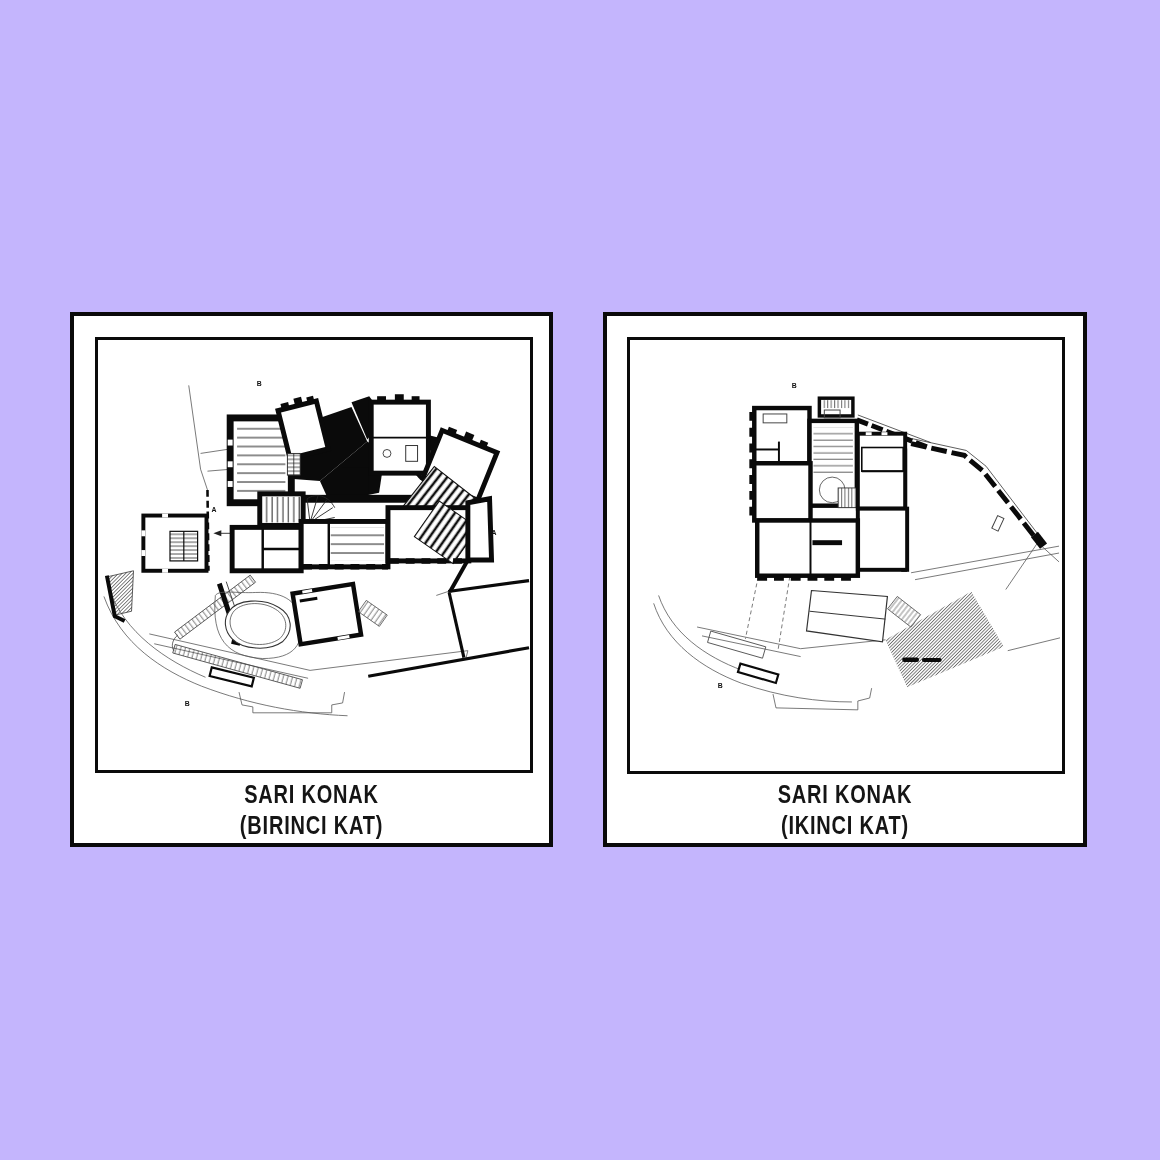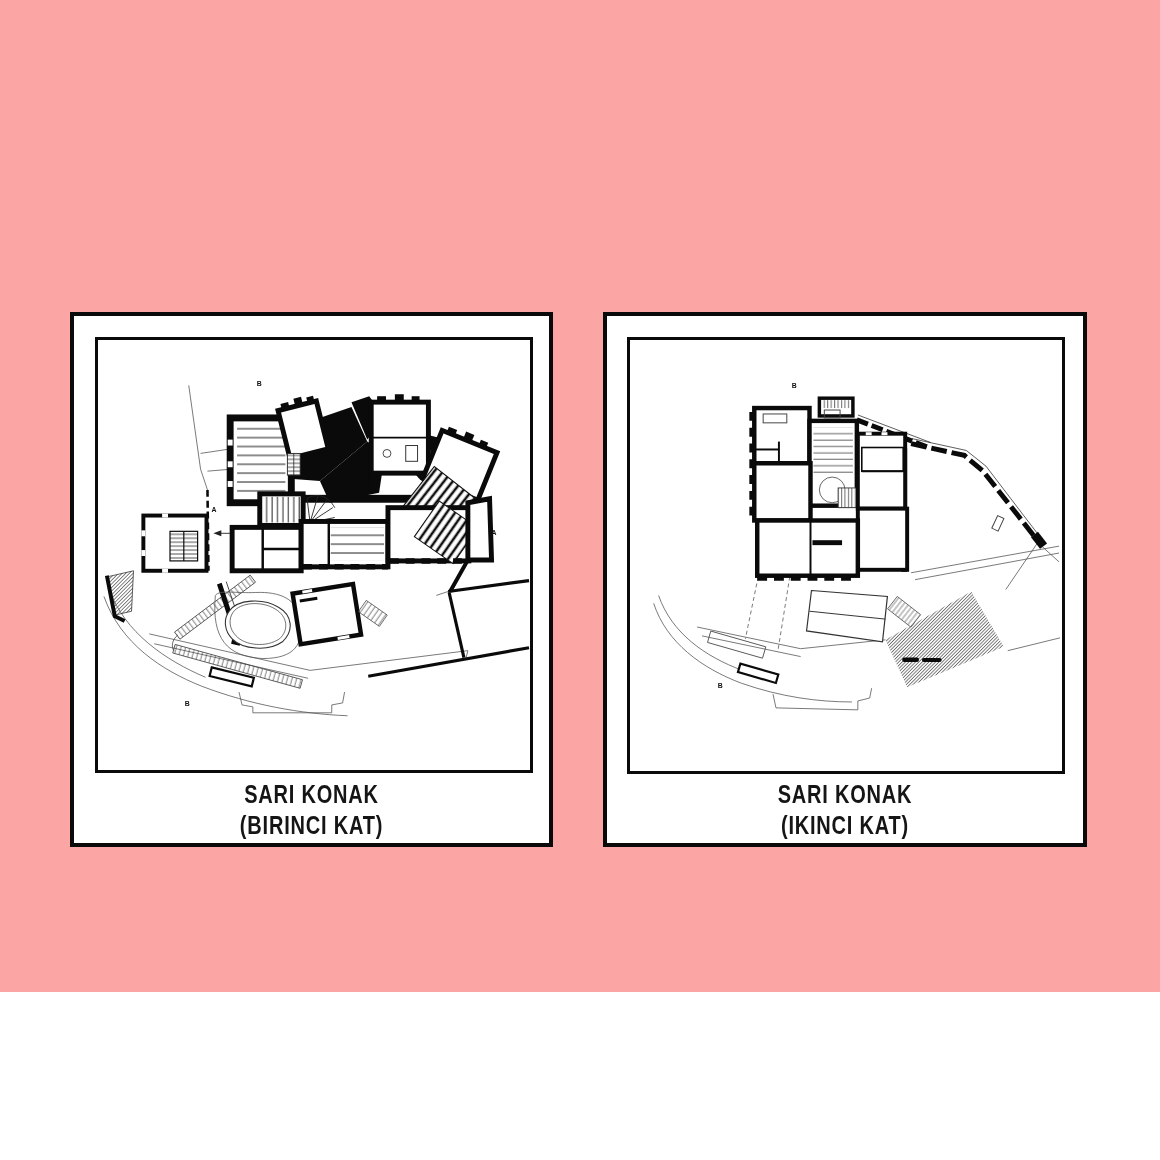--- a/index.html
+++ b/index.html
@@ -1,16 +1,16 @@
 <!DOCTYPE html>
 <html><head>
 <meta charset="utf-8">
 <style>
   html,body{margin:0;padding:0;background:#ffffff;}
-  #canvas{position:relative;width:1160px;height:992px;background:#fca5a5;overflow:hidden;
+  #canvas{position:relative;width:1160px;height:1160px;background:#c4b5fd;overflow:hidden;
           font-family:"Liberation Sans",sans-serif;}
   .frame-outer{position:absolute;box-sizing:border-box;border:4px solid #0a0a0a;background:#ffffff;}
   .frame-inner{position:absolute;box-sizing:border-box;border:3px solid #0a0a0a;background:#ffffff;}
   .frame-inner svg{display:block;width:100%;height:100%;}
   .caption{position:absolute;text-align:center;color:#151515;}
   .caption .cap-line{font-size:25px;line-height:31px;font-weight:700;letter-spacing:1px;
           transform:scaleX(0.80);transform-origin:50% 50%;white-space:nowrap;}
   .marker{font-size:7px;font-weight:700;fill:#111;}
 </style>
 </head>

